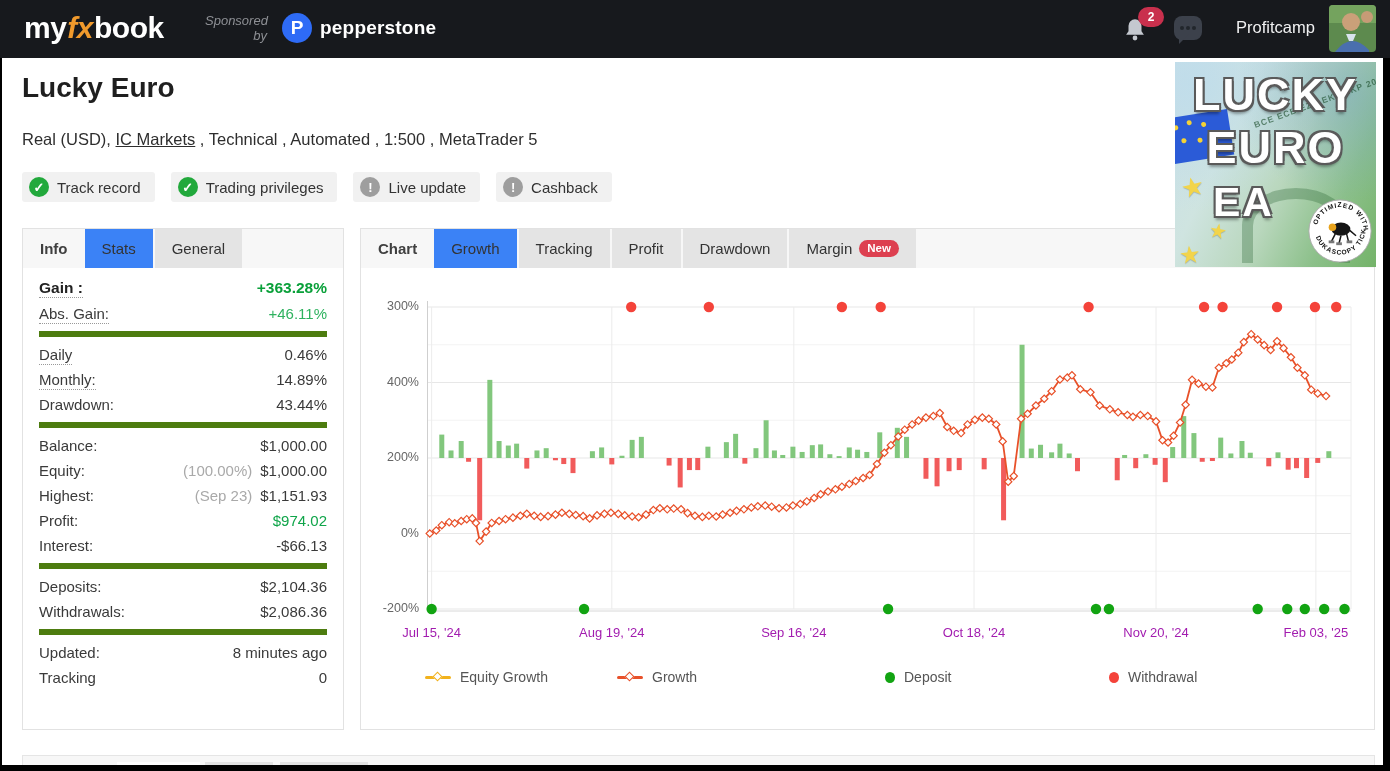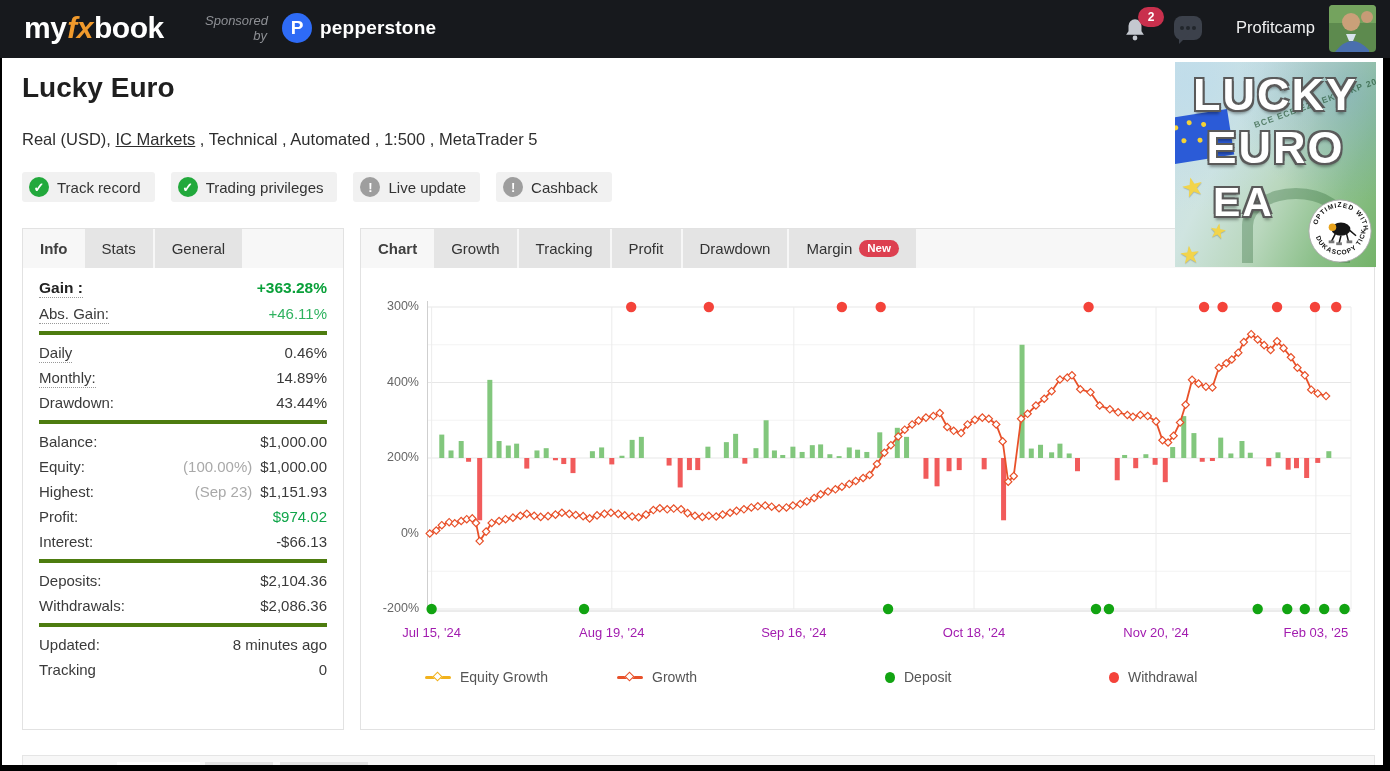--- a/index.html
+++ b/index.html
@@ -33,26 +33,26 @@
   .vicon{width:20px;height:20px;border-radius:50%;color:#fff;font-size:13px;font-weight:700;display:flex;align-items:center;justify-content:center;}
   .vicon.verified{background:#22a93c;}
   .vicon.warning{background:#9e9e9e;}
   
   .panel{position:absolute;background:#fff;border:1px solid #e2e2e2;box-sizing:border-box;}
   .stats-panel{left:20px;top:170px;width:322px;height:502px;}
   .chart-panel{left:358px;top:170px;width:1015px;height:502px;}
   .panel-tabs{display:flex;background:#f7f7f7;}
   .ptab{padding:11px 17px;font-size:15px;color:#333;cursor:pointer;white-space:nowrap;display:flex;align-items:center;gap:7px;}
   .ptab.plain{font-weight:700;color:#404040;}
-  .ptab.active{background:#e5e5e5;}
+  .ptab.active{background:#3b82f6;}
   .ptab.inactive{background:#e4e4e4;margin-left:2px;}
   .new-pill{background:#dd4050;color:#fff;font-size:11.5px;font-weight:700;border-radius:9px;padding:2px 8px;line-height:13px;}
   
   .stats-body{padding:2px 16px 0;}
-  .stat-group{padding:5px 0;border-top:4px solid #4d7c0f;}
+  .stat-group{padding:5px 0;border-top:6px solid #4d7c0f;}
   .stat-group.first{border-top:none;}
   .stat-row{display:flex;justify-content:space-between;align-items:baseline;padding:4px 0;font-size:15px;color:#3a3a3a;}
   .stat-label .dotted{border-bottom:1px dotted #999;padding-bottom:1px;}
   .gain-label{font-weight:700;color:#222;font-size:15.5px;}
   .gain-value{font-weight:700;color:#0aa03a;font-size:15.5px;}
   .absgain-value{color:#2fb25f;}
   .profit-value{color:#10a54a;}
   .muted{color:#a9a9a9;margin-right:8px;}
   
   .plot-wrap{position:absolute;left:66px;top:70px;width:924px;height:318px;}

